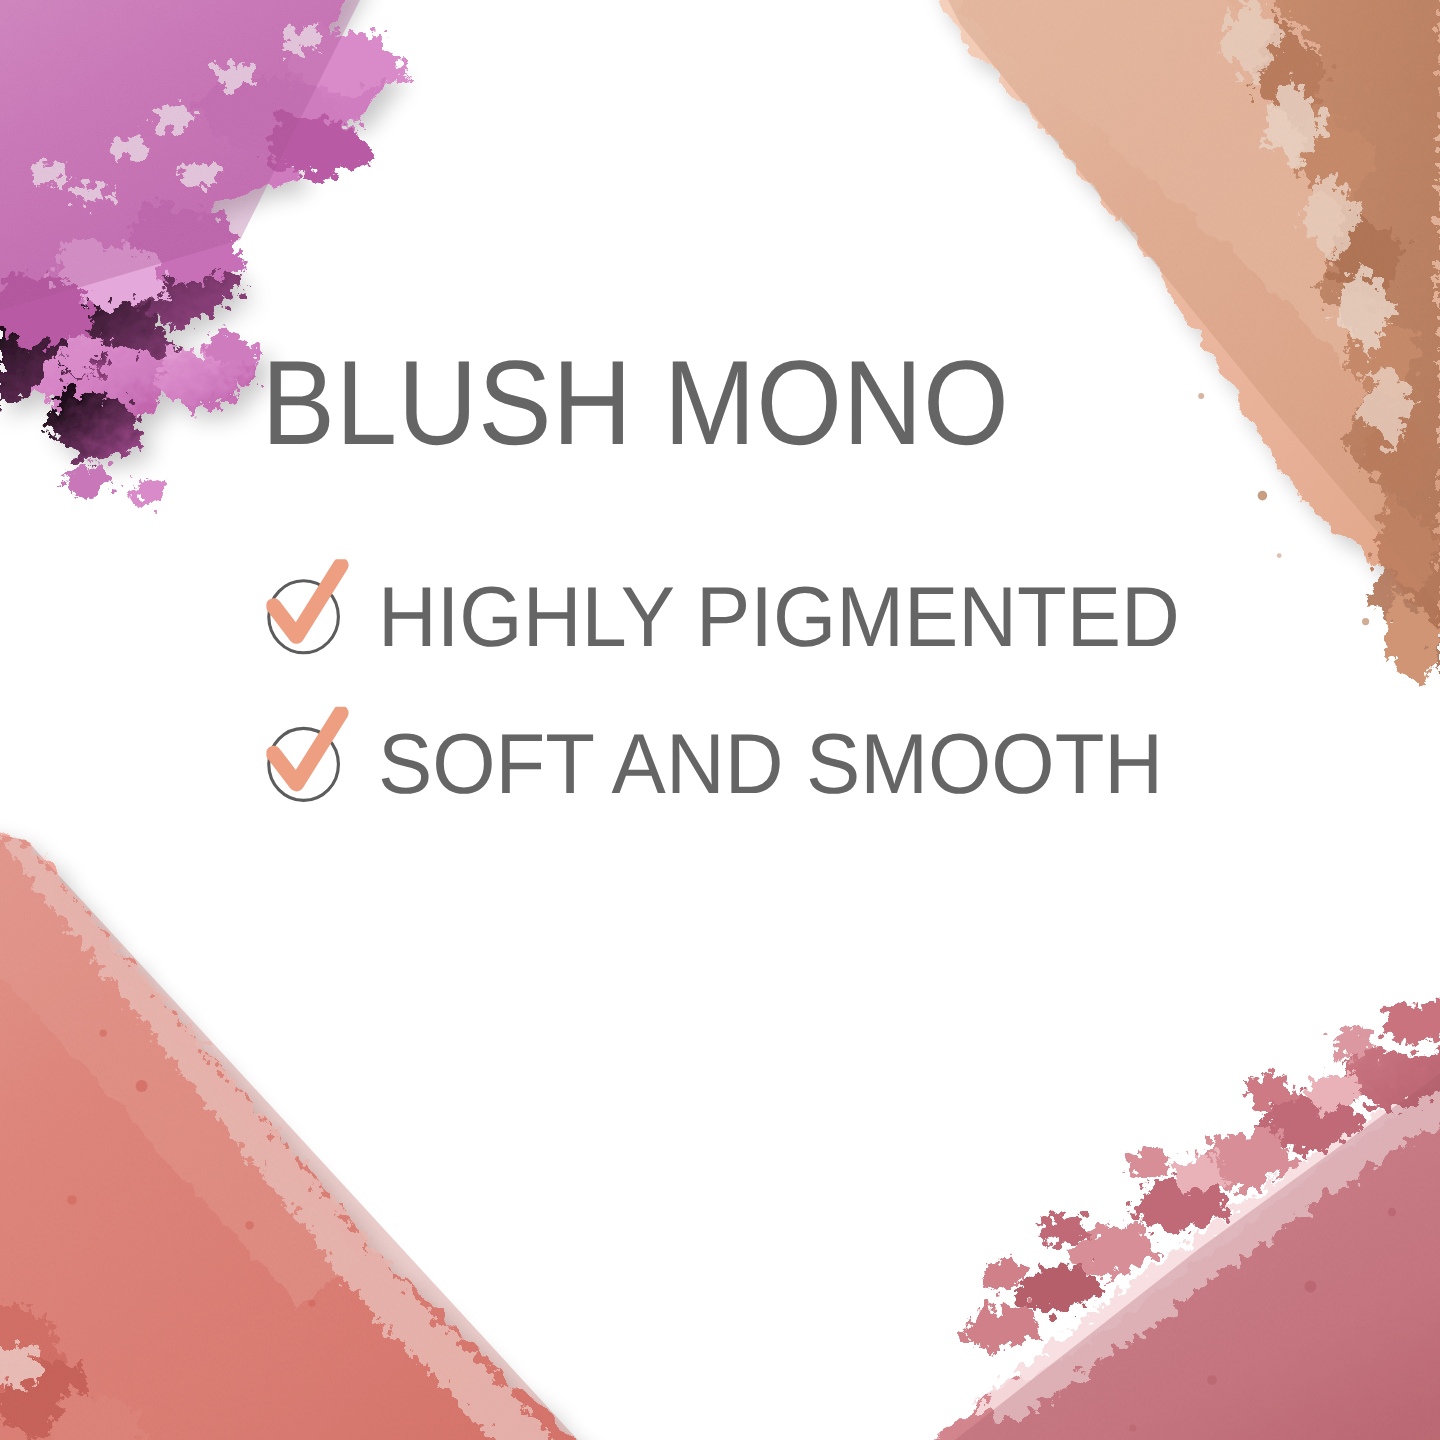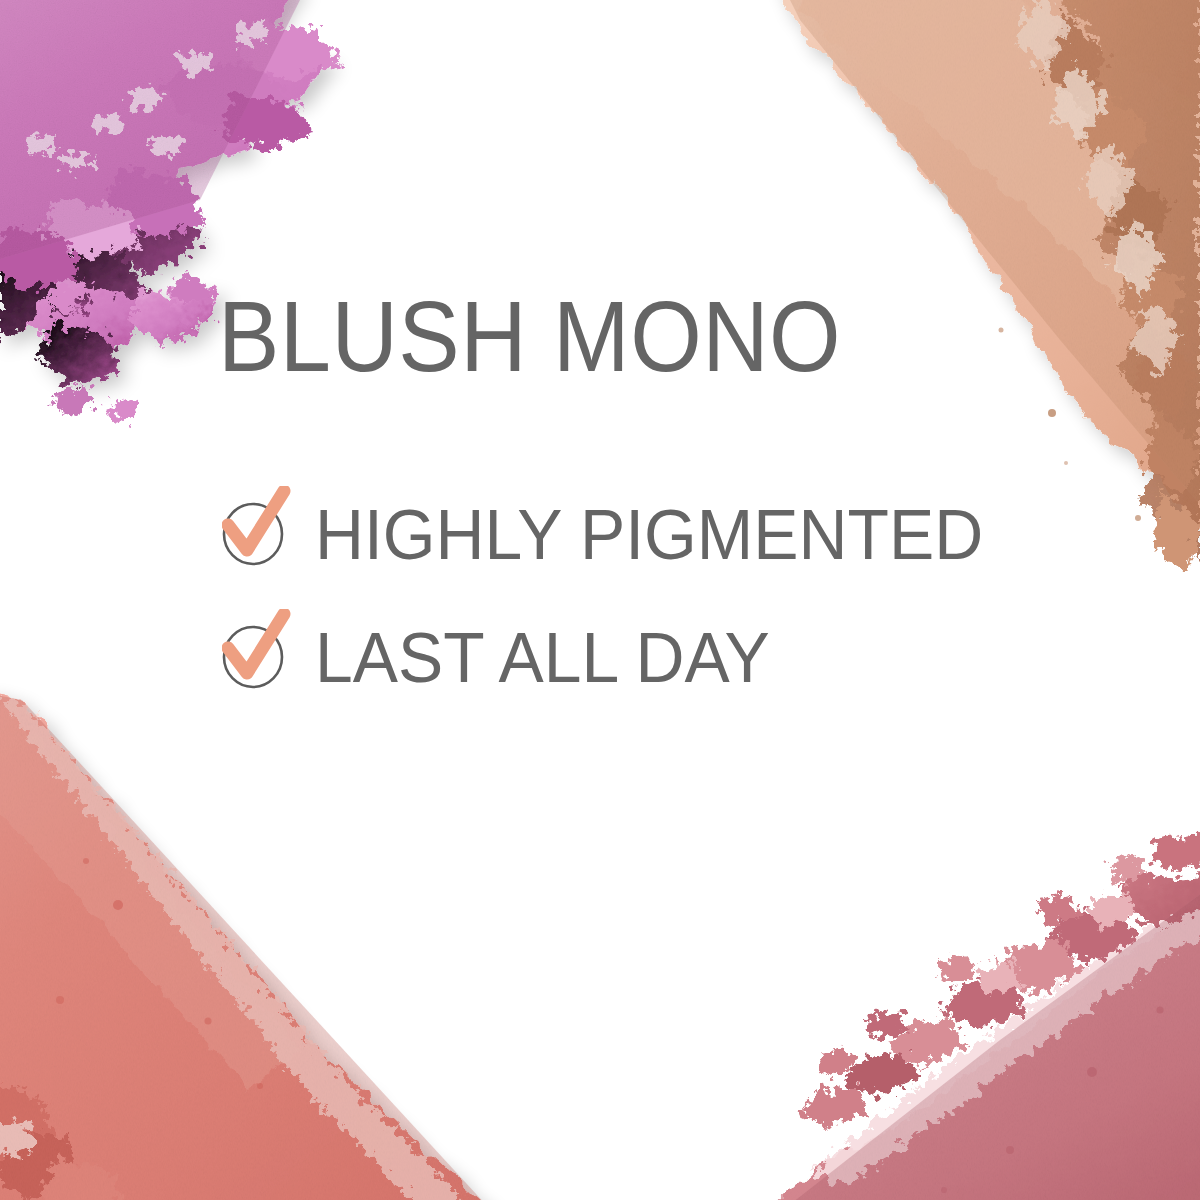--- a/index.html
+++ b/index.html
@@ -42,21 +42,21 @@
     font-weight: 400;
     color: #656565;
     transform: scaleX(0.92);
     transform-origin: left center;
     white-space: nowrap;
   }
 
   #feature-list {
     position: absolute;
     left: 222px;
-    top: 486px;
+    top: 466px;
     width: 900px;
   }
   .feature-row {
     position: relative;
     height: 123px;
   }
   .check-mark {
     position: absolute;
     left: 0;
     top: 0;
@@ -353,27 +353,27 @@
       <div class="feature-row">
         <span class="check-mark">
           <svg width="96" height="96" viewBox="0 0 96 96" xmlns="http://www.w3.org/2000/svg">
             <ellipse cx="31" cy="48" rx="29" ry="30" fill="none" stroke="#5c5c5c" stroke-width="2.6"></ellipse>
             <path d="M6 39 L25 64 L62 5" fill="none" stroke="#ee9f81" stroke-width="13" stroke-linecap="round" stroke-linejoin="round"></path>
           </svg>
         </span>
         <span class="feature-label">HIGHLY PIGMENTED</span>
       </div>
 
-
-
       <div class="feature-row">
         <span class="check-mark">
           <svg width="96" height="96" viewBox="0 0 96 96" xmlns="http://www.w3.org/2000/svg">
             <ellipse cx="31" cy="48" rx="29" ry="30" fill="none" stroke="#5c5c5c" stroke-width="2.6"></ellipse>
             <path d="M6 39 L25 64 L62 5" fill="none" stroke="#ee9f81" stroke-width="13" stroke-linecap="round" stroke-linejoin="round"></path>
           </svg>
         </span>
-        <span class="feature-label">LAST ALL DAY</span>
+        <span class="feature-label">SOFT AND SMOOTH</span>
       </div>
+
+
 
     </div>
   </div>
 </div>
 
 </body></html>

